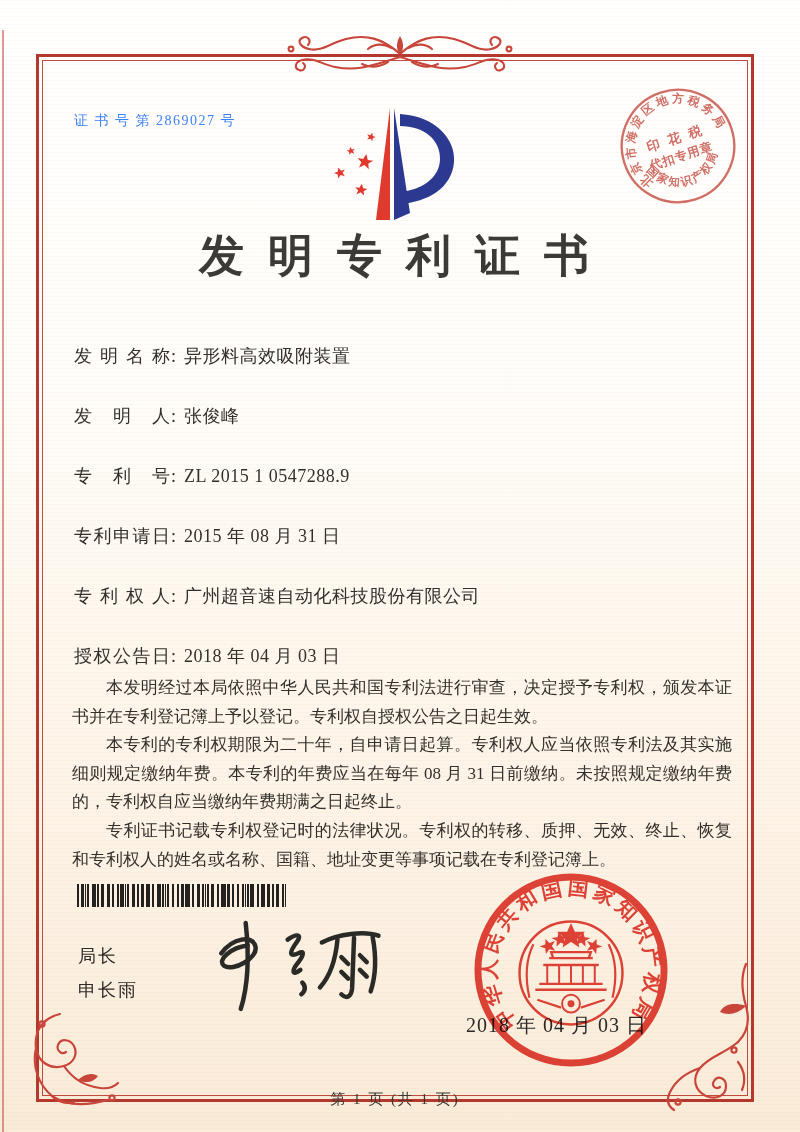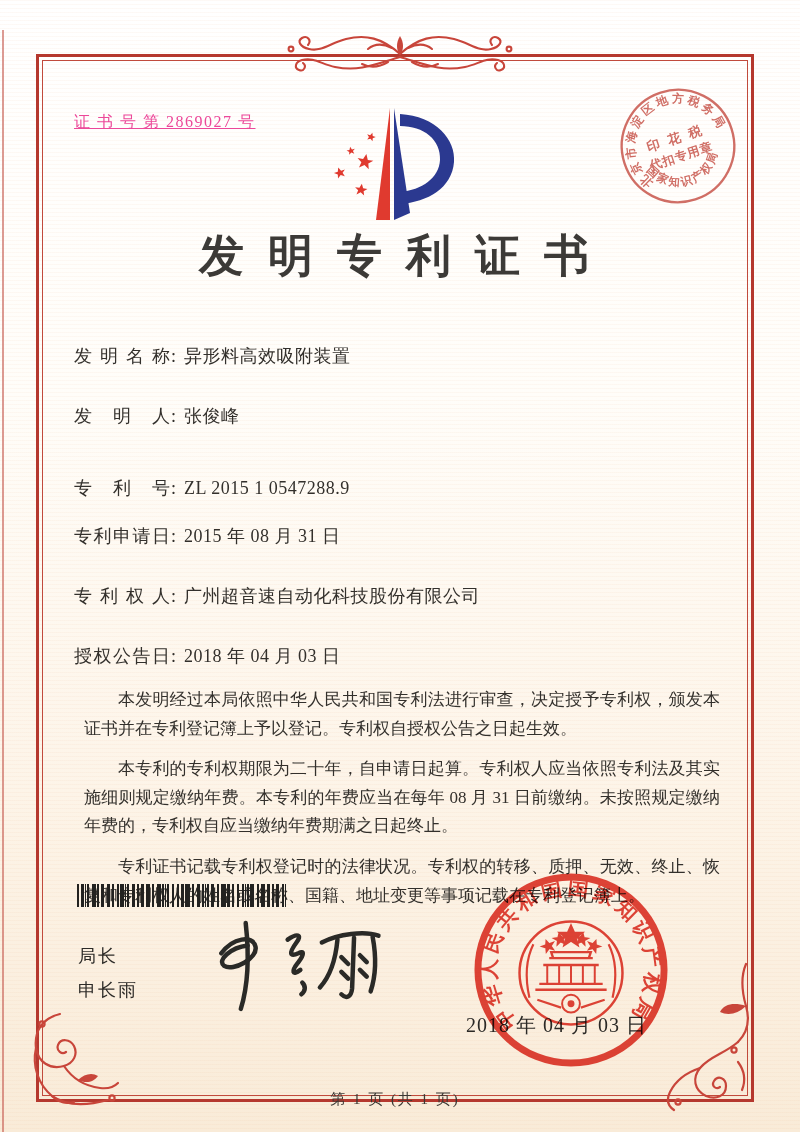--- a/index.html
+++ b/index.html
@@ -25,42 +25,42 @@
     position:absolute;left:36px;top:54px;width:718px;height:1048px;
     border:3px solid #b5382e;box-sizing:border-box;
   }
   .frame::after{
     content:"";position:absolute;inset:3px;
     border:1.5px solid #c14a3c;
   }
   .ornament{position:absolute;pointer-events:none;}
   .cert-no{
     position:absolute;left:74px;top:112px;
-    font-size:16px;letter-spacing:1.5px;color:#ec4899;text-decoration:underline;
+    font-size:14px;letter-spacing:1.5px;color:#3b82f6;
   }
   .logo{position:absolute;left:320px;top:100px;}
   .title{
     position:absolute;left:0;top:226px;width:800px;text-align:center;
     font-size:45px;font-weight:600;color:#3c3a37;
     letter-spacing:24px;padding-left:12px;box-sizing:border-box;
   }
   .field{
     position:absolute;left:74px;font-size:18px;color:#33302c;white-space:nowrap;
   }
   .flabel{
     display:inline-block;width:96px;
     text-align:justify;text-align-last:justify;
   }
   .fcolon{display:inline-block;margin:0 8px 0 1px;}
   .fvalue{letter-spacing:0.5px;}
   .paragraphs{
     position:absolute;left:72px;top:674px;width:660px;
     font-size:17px;line-height:28.6px;text-align:justify;color:#33302c;
   }
-  .paragraphs p{margin:12px;text-indent:34px;}
+  .paragraphs p{margin:0;text-indent:34px;}
   .barcode{
     position:absolute;left:77px;top:884px;width:209px;height:23px;
     background:
       repeating-linear-gradient(90deg,#232220 0 2px,rgba(0,0,0,0) 2px 5px),
       repeating-linear-gradient(90deg,#232220 0 1px,rgba(0,0,0,0) 1px 8px),
       repeating-linear-gradient(90deg,rgba(0,0,0,0) 0 4px,#232220 4px 6px,rgba(0,0,0,0) 6px 13px);
   }
   .signer{
     position:absolute;left:78px;
     font-family:Liberation Serif, serif;
@@ -144,21 +144,21 @@
 </svg>
 
 <div class="title">发明专利证书</div>
 
 <div class="field" style="top:344px;">
   <span class="flabel">发明名称</span><span class="fcolon">:</span><span class="fvalue">异形料高效吸附装置</span>
 </div>
 <div class="field" style="top:404px;">
   <span class="flabel">发明人</span><span class="fcolon">:</span><span class="fvalue">张俊峰</span>
 </div>
-<div class="field" style="top:476px;">
+<div class="field" style="top:464px;">
   <span class="flabel">专利号</span><span class="fcolon">:</span><span class="fvalue">ZL 2015 1 0547288.9</span>
 </div>
 <div class="field" style="top:524px;">
   <span class="flabel">专利申请日</span><span class="fcolon">:</span><span class="fvalue">2015 年 08 月 31 日</span>
 </div>
 <div class="field" style="top:584px;font-family:Liberation Serif, serif;">
   <span class="flabel">专利权人</span><span class="fcolon">:</span><span class="fvalue">广州超音速自动化科技股份有限公司</span>
 </div>
 <div class="field" style="top:644px;">
   <span class="flabel">授权公告日</span><span class="fcolon">:</span><span class="fvalue">2018 年 04 月 03 日</span>

